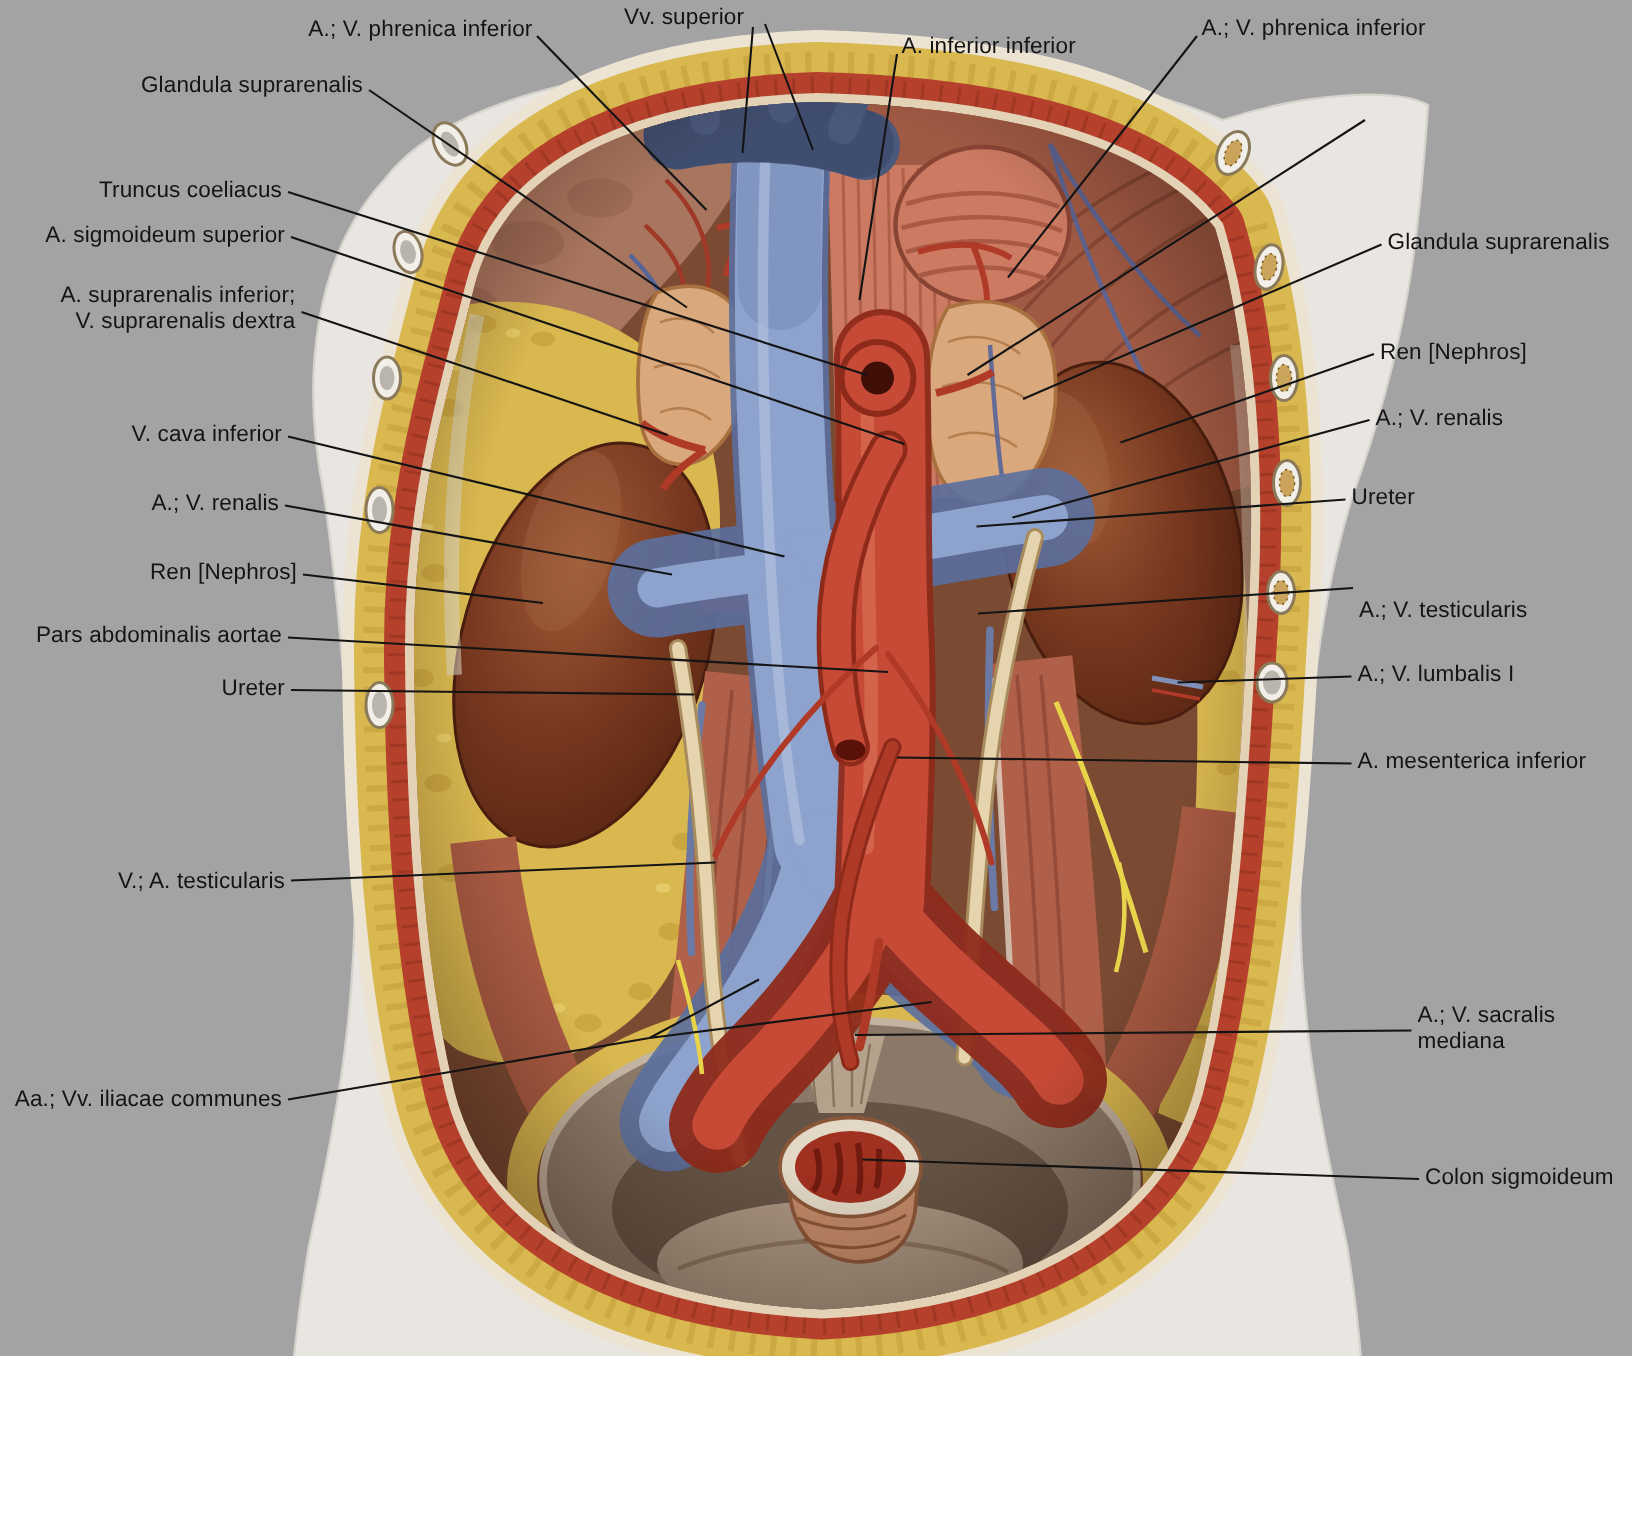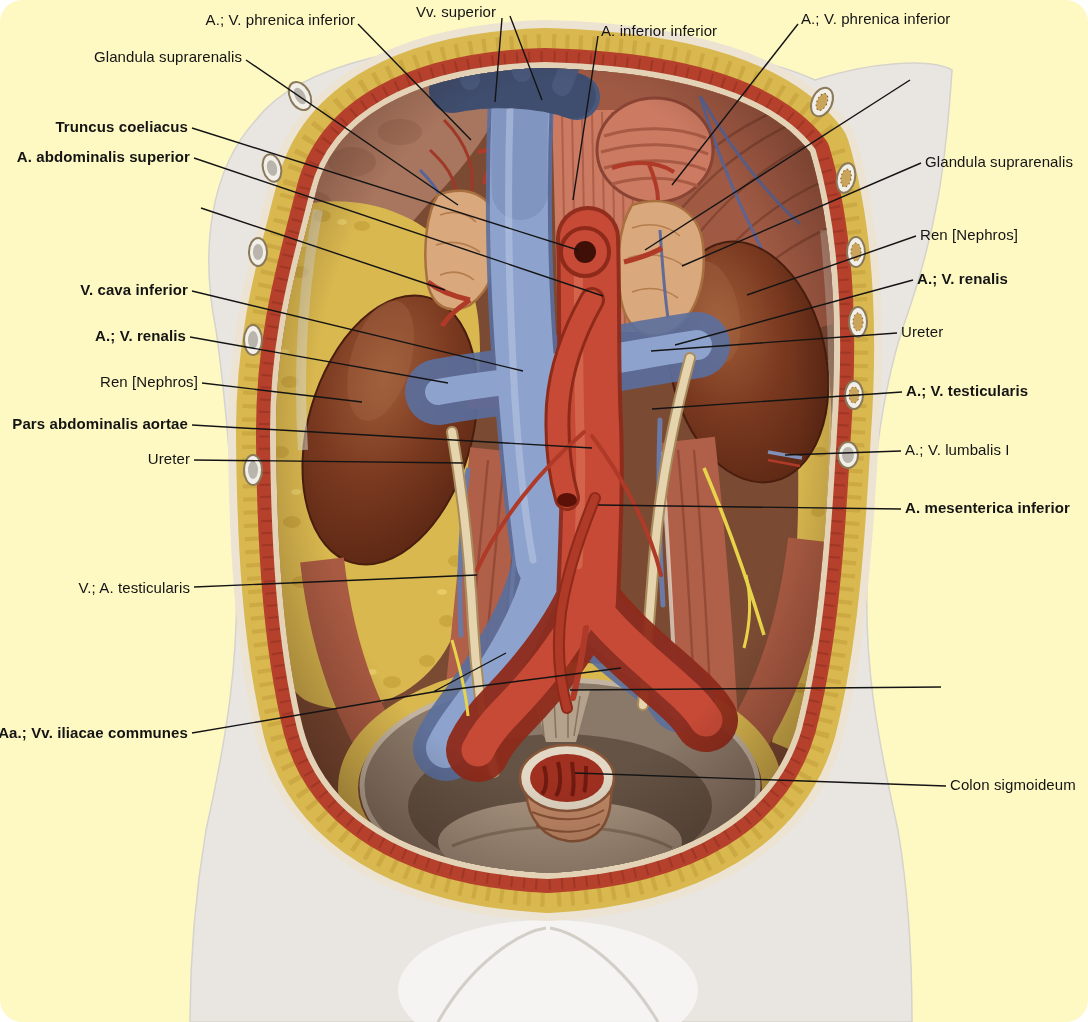--- a/index.html
+++ b/index.html
@@ -1,22 +1,22 @@
 <!DOCTYPE html>
 <html style="--silhouette: #e9e6e2; --silhouette-edge: #d6d2cc; --skin-cut: #ece3d2; --fat: #d9b84f; --fat-dark: #c09a35; --fat-light: #ecd372; --muscle-wall: #b5402c; --muscle-wall-dark: #8e2f20; --fascia: #e4d2b6; --cavity-base: #7b4a33; --diaphragm: #a05a44; --diaphragm-dark: #7e4230; --diaphragm-edge: #c49a72; --liver: #a8755e; --liver-dark: #8a5a46; --ivc-blue: #8da3cd; --ivc-dark: #5a6f9e; --ivc-light: #bcc9e6; --hepatic-navy: #49587b; --hepatic-navy-dark: #2f3a55; --aorta-red: #c64a36; --aorta-dark: #8e2a1a; --aorta-light: #e0795e; --vessel-red-thin: #b03a28; --kidney-dark: #4e1f0e; --adrenal: #d9a87c; --adrenal-dark: #a8703f; --crus-pink: #cc7a62; --crus-stripe: #a85a44; --psoas: #b06048; --psoas-dark: #8e4634; --ureter-pale: #e6d4ae; --ureter-edge: #a98c5e; --nerve-yellow: #e8d44a; --pelvis: #8a7868; --pelvis-dark: #5e4e40; --pelvis-light: #c2b4a0; --sigmoid-outer: #c28a68; --sigmoid-mucosa: #a03020; --bone-white: #f2efe8; --bone-gray: #b9b4ac; --marrow: #caa45a; --leader-line: #141414;"><head>
 <meta charset="utf-8">
 <style>
   html,body{margin:0;padding:0;background:#ffffff;}
-  .stage{position:relative;width:1088px;height:1022px;background:#fef9c3;overflow:hidden;
-         font-family:"Liberation Sans",sans-serif;border-radius:22px;}
+  .stage{position:relative;width:1088px;height:904px;background:#a3a3a3;overflow:hidden;
+         font-family:"Liberation Sans",sans-serif;}
   .stage svg{position:absolute;left:0;top:0;}
   .label{position:absolute;font-size:15px;color:#141414;line-height:1.16;letter-spacing:.1px;
          white-space:pre-line;transform:translate(0,-50%);}
   .left-col{transform:translate(-100%,-50%);text-align:right;}
-  .bold{font-weight:bold;}
+  .bold{font-weight:normal;}
 </style>
 </head>
 <body>
 
 <div class="stage">
 
   <svg width="1088" height="1022" viewBox="0 0 1088 1022">
     <defs>
       <radialGradient id="kg" cx="38%" cy="32%" r="90%">
         <stop offset="0" stop-color="#a05c38"></stop>
@@ -306,30 +306,33 @@
     <path d="M 941 687 L 570 690"></path>
     <path d="M 946 786 L 575 773"></path>
   </svg>
 
   <div class="label left-col" style="left:355px;top:20px">A.; V. phrenica inferior</div>
   <div class="label" style="left:416px;top:12px">Vv. superior</div>
   <div class="label" style="left:601px;top:31px">A. inferior inferior</div>
   <div class="label" style="left:801px;top:19px">A.; V. phrenica inferior</div>
   <div class="label left-col" style="left:242px;top:57px">Glandula suprarenalis</div>
   <div class="label left-col bold" style="left:188px;top:127px">Truncus coeliacus</div>
-  <div class="label left-col bold" style="left:190px;top:157px">A. abdominalis superior</div>
+  <div class="label left-col bold" style="left:190px;top:157px">A. sigmoideum superior</div>
   <div class="label" style="left:925px;top:162px">Glandula suprarenalis</div>
+  <div class="label left-col" style="left:197px;top:206px">A. suprarenalis inferior;
+V. suprarenalis dextra</div>
   <div class="label" style="left:920px;top:235px">Ren [Nephros]</div>
   <div class="label bold" style="left:917px;top:279px">A.; V. renalis</div>
   <div class="label left-col bold" style="left:188px;top:290px">V. cava inferior</div>
   <div class="label" style="left:901px;top:332px">Ureter</div>
   <div class="label left-col bold" style="left:186px;top:336px">A.; V. renalis</div>
   <div class="label left-col" style="left:198px;top:382px">Ren [Nephros]</div>
-  <div class="label bold" style="left:906px;top:391px">A.; V. testicularis</div>
+  <div class="label bold" style="left:906px;top:407px">A.; V. testicularis</div>
   <div class="label left-col bold" style="left:188px;top:424px">Pars abdominalis aortae</div>
   <div class="label" style="left:905px;top:450px">A.; V. lumbalis I</div>
   <div class="label left-col" style="left:190px;top:459px">Ureter</div>
   <div class="label bold" style="left:905px;top:508px">A. mesenterica inferior</div>
   <div class="label left-col" style="left:190px;top:588px">V.; A. testicularis</div>
+  <div class="label" style="left:945px;top:686px">A.; V. sacralis mediana</div>
   <div class="label left-col bold" style="left:188px;top:733px">Aa.; Vv. iliacae communes</div>
   <div class="label" style="left:950px;top:785px">Colon sigmoideum</div>
 
 </div>
 
 </body></html>

